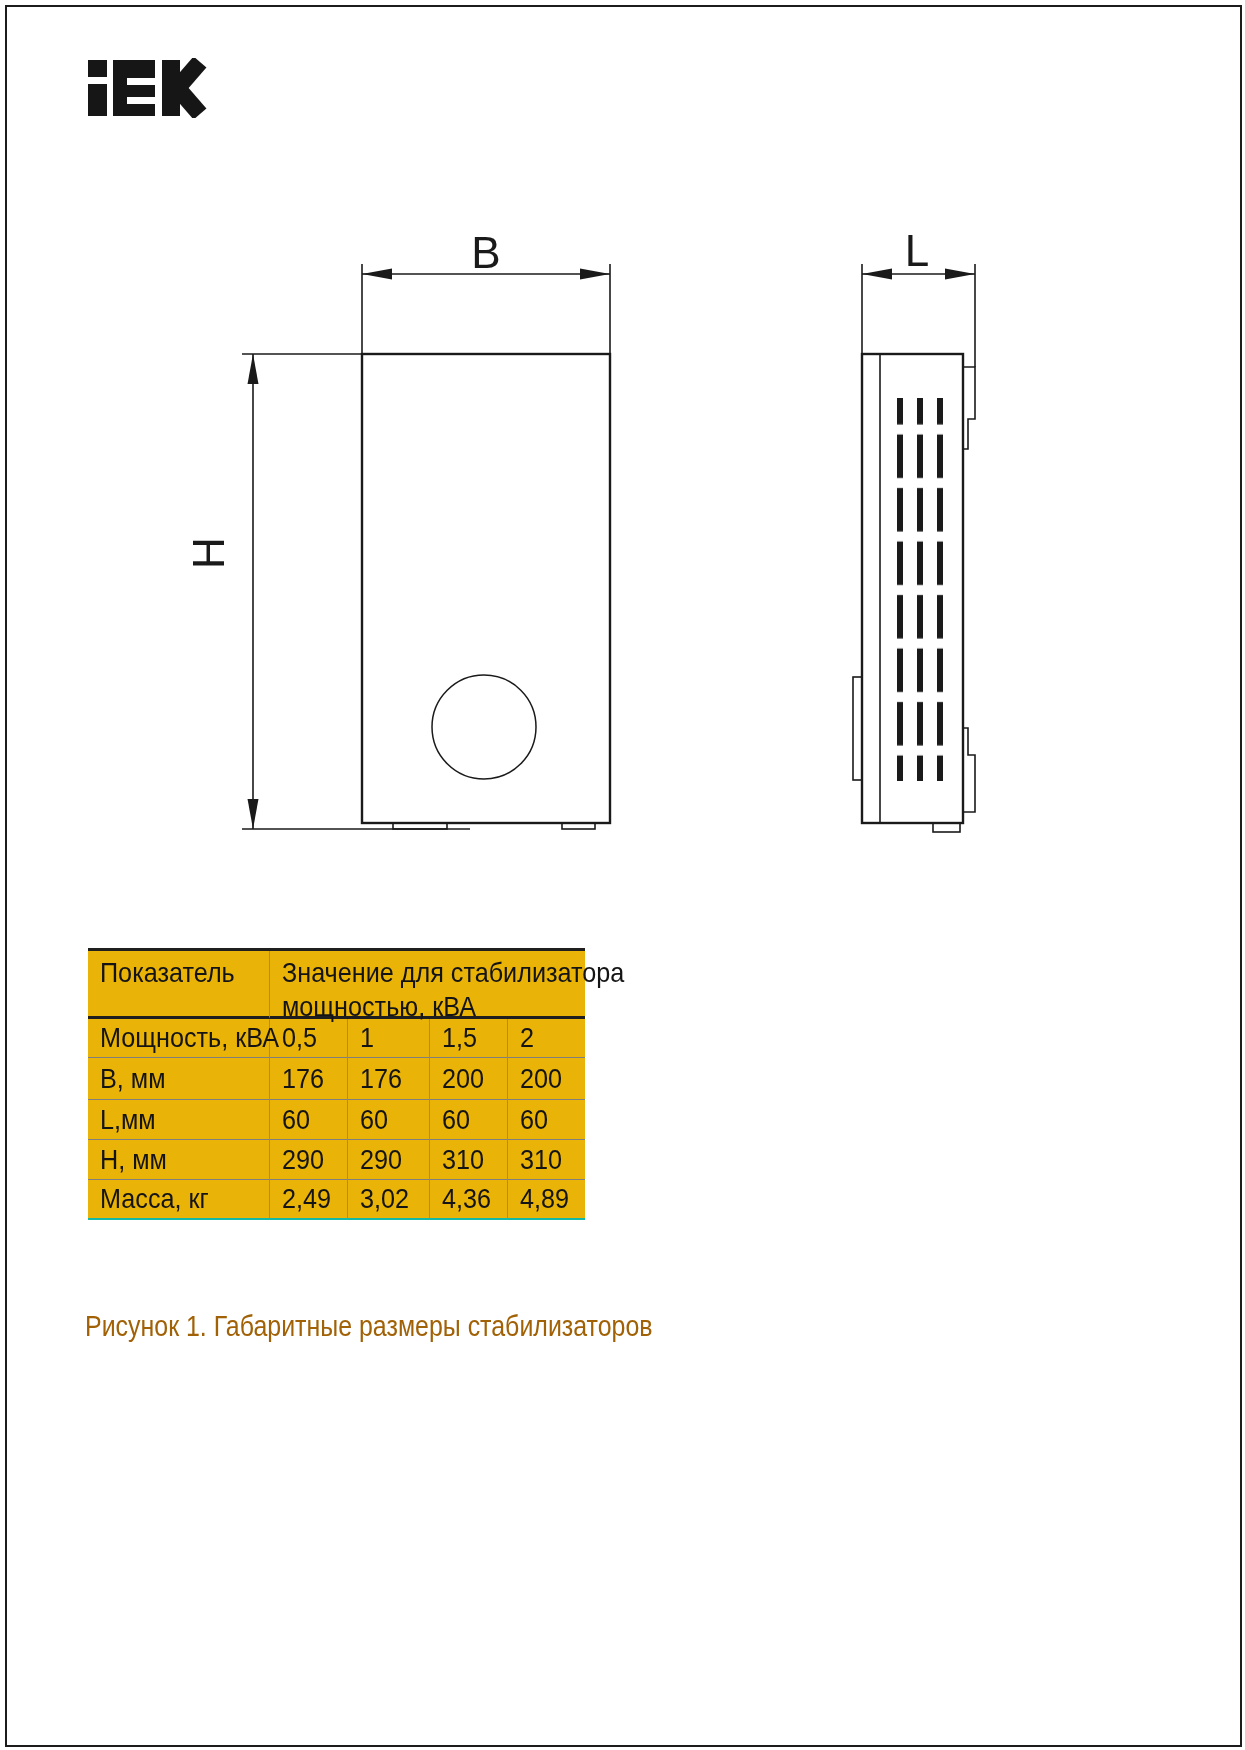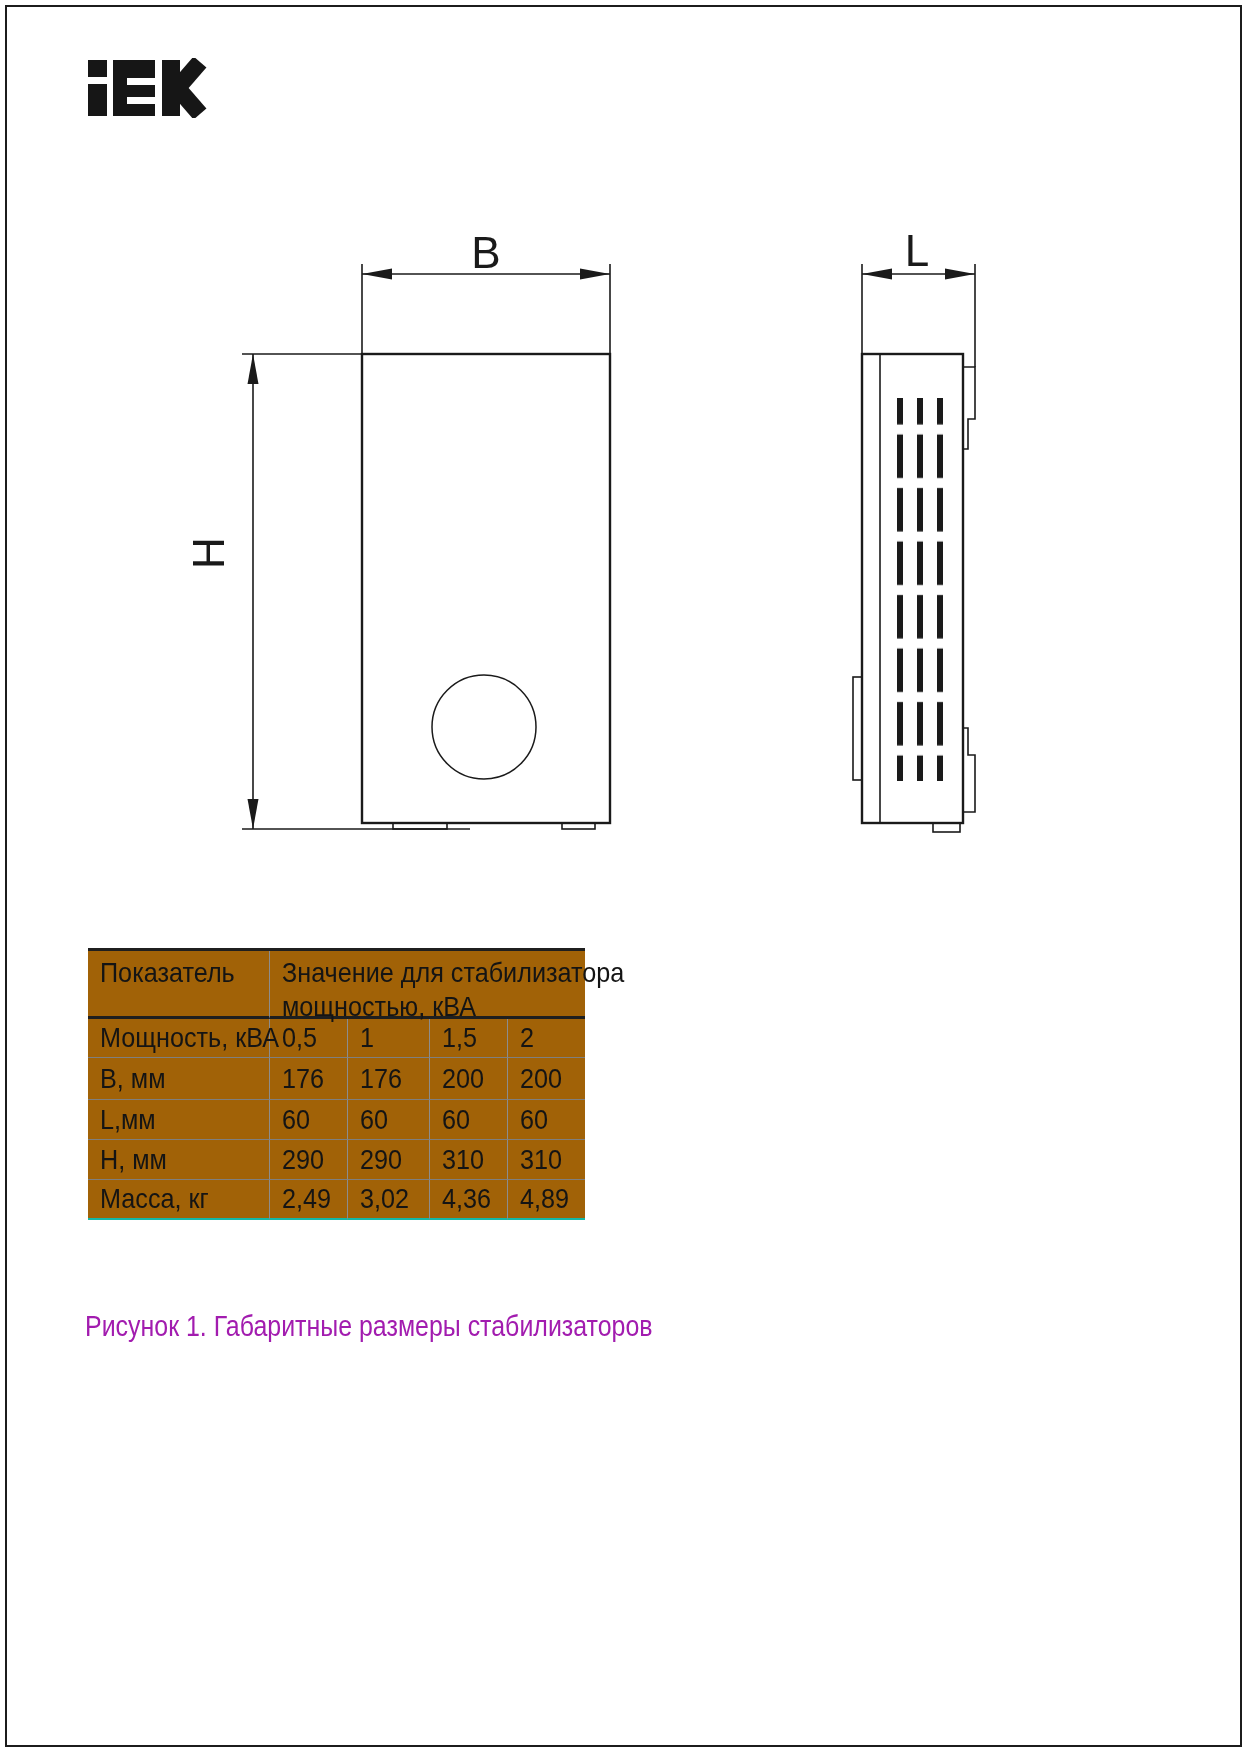--- a/index.html
+++ b/index.html
@@ -8,30 +8,30 @@
   .logo{position:absolute;left:88px;top:58px;width:125px;height:60px;}
   .drawing{position:absolute;left:0;top:0;width:1245px;height:900px;}
   svg text{font-family:"Liberation Sans",sans-serif;fill:#1a1a1a;}
   .dimlabel{font-size:44px;}
   
   .spec-table{position:absolute;left:88px;top:948px;width:497px;display:grid;
     grid-template-columns:182px 78px 82px 78px 77px;
     grid-template-rows:68px 39px 42px 40px 40px 40px;
     font-size:28px;color:#141414;border-top:3px solid #1f1f1f;box-sizing:content-box;}
   .cell{box-sizing:border-box;display:flex;align-items:center;padding-left:12px;
-    border-bottom:1px solid #7f7f7f;background:#a16207;overflow:visible;}
+    border-bottom:1px solid #7f7f7f;background:#eab308;overflow:visible;}
   .cell.head{align-items:flex-start;padding-top:5px;border-bottom:3px solid #1f1f1f;}
   .cell.colspan{grid-column:2/6;}
   .cell.divR{border-right:1px solid #8c8c8c;}
   .cell.last{border-bottom:2px solid #14b8a6;}
   .cond{display:inline-block;transform:scaleX(0.9);transform-origin:0 50%;white-space:nowrap;}
   .head .cond{transform-origin:0 0;line-height:34px;}
   .head .cond span{display:block;}
   
-  .caption{position:absolute;left:85px;top:1310px;font-size:29px;color:#a21caf;}
+  .caption{position:absolute;left:85px;top:1310px;font-size:29px;color:#a16207;}
   .caption .cond{transform:scaleX(0.86);}
 </style>
 </head>
 <body>
 
 <div class="page-border"></div>
 
 <svg class="logo" viewBox="0 0 125 60" role="img">
   <title>IEK</title>
   <g fill="#161616">

